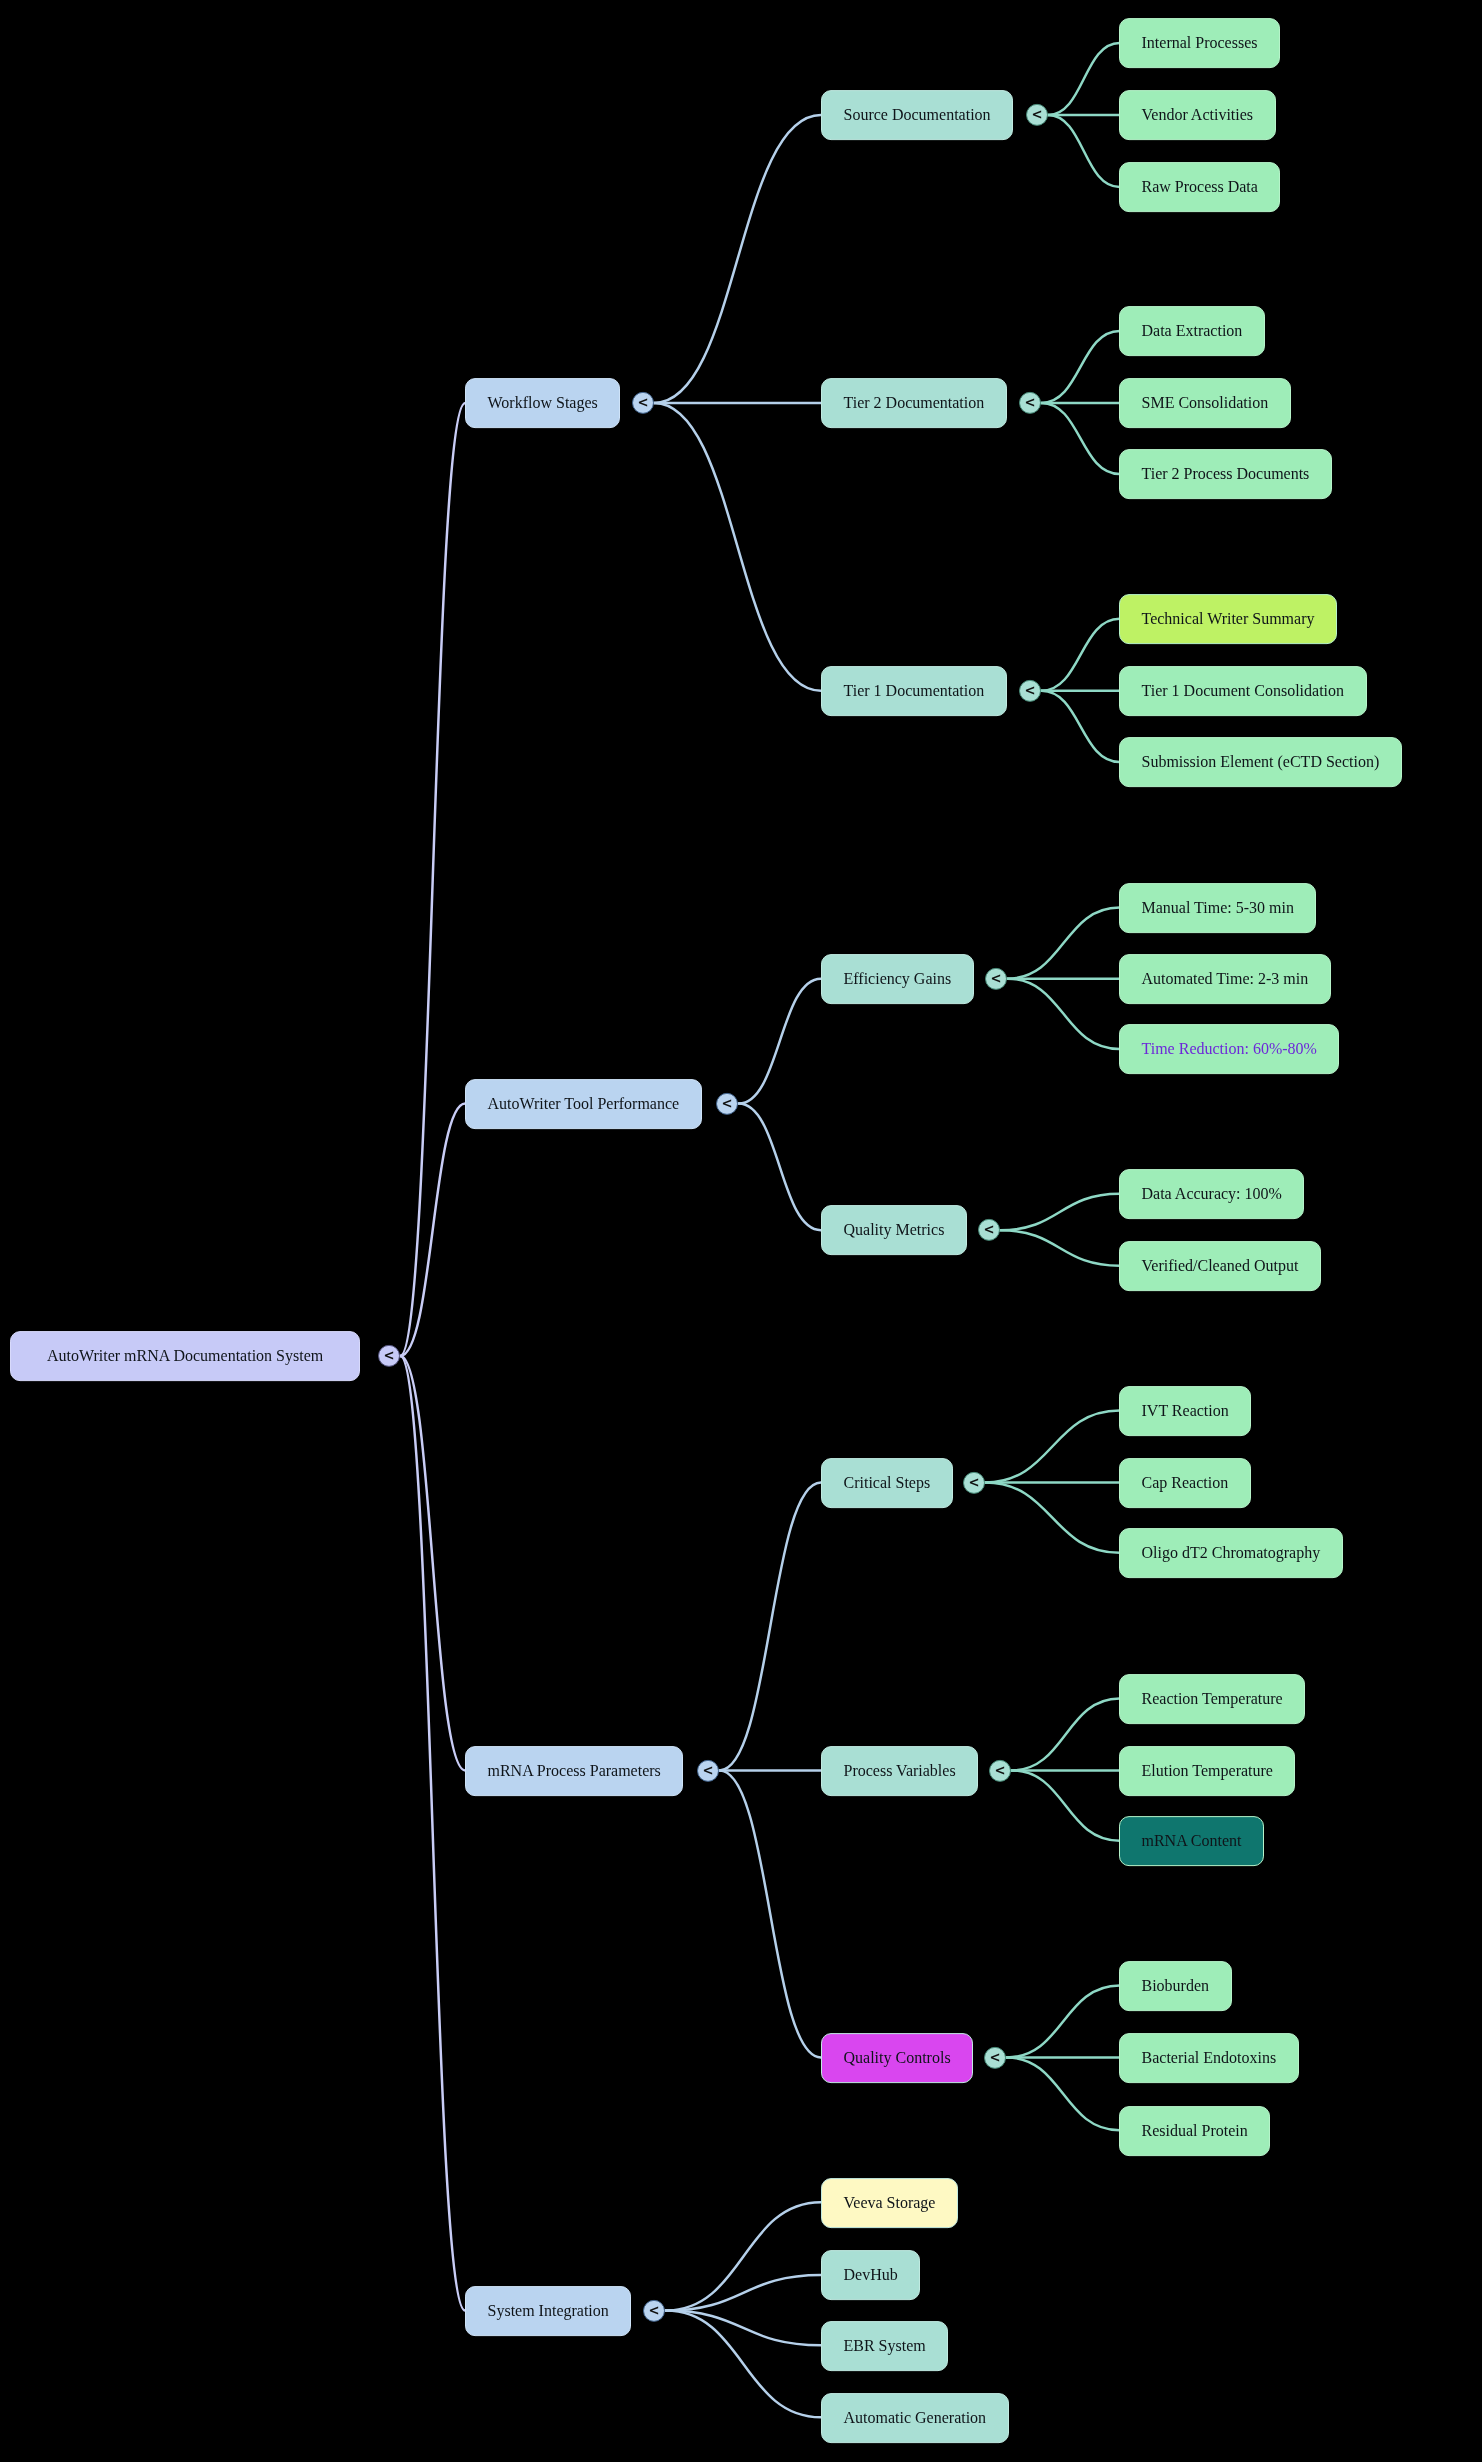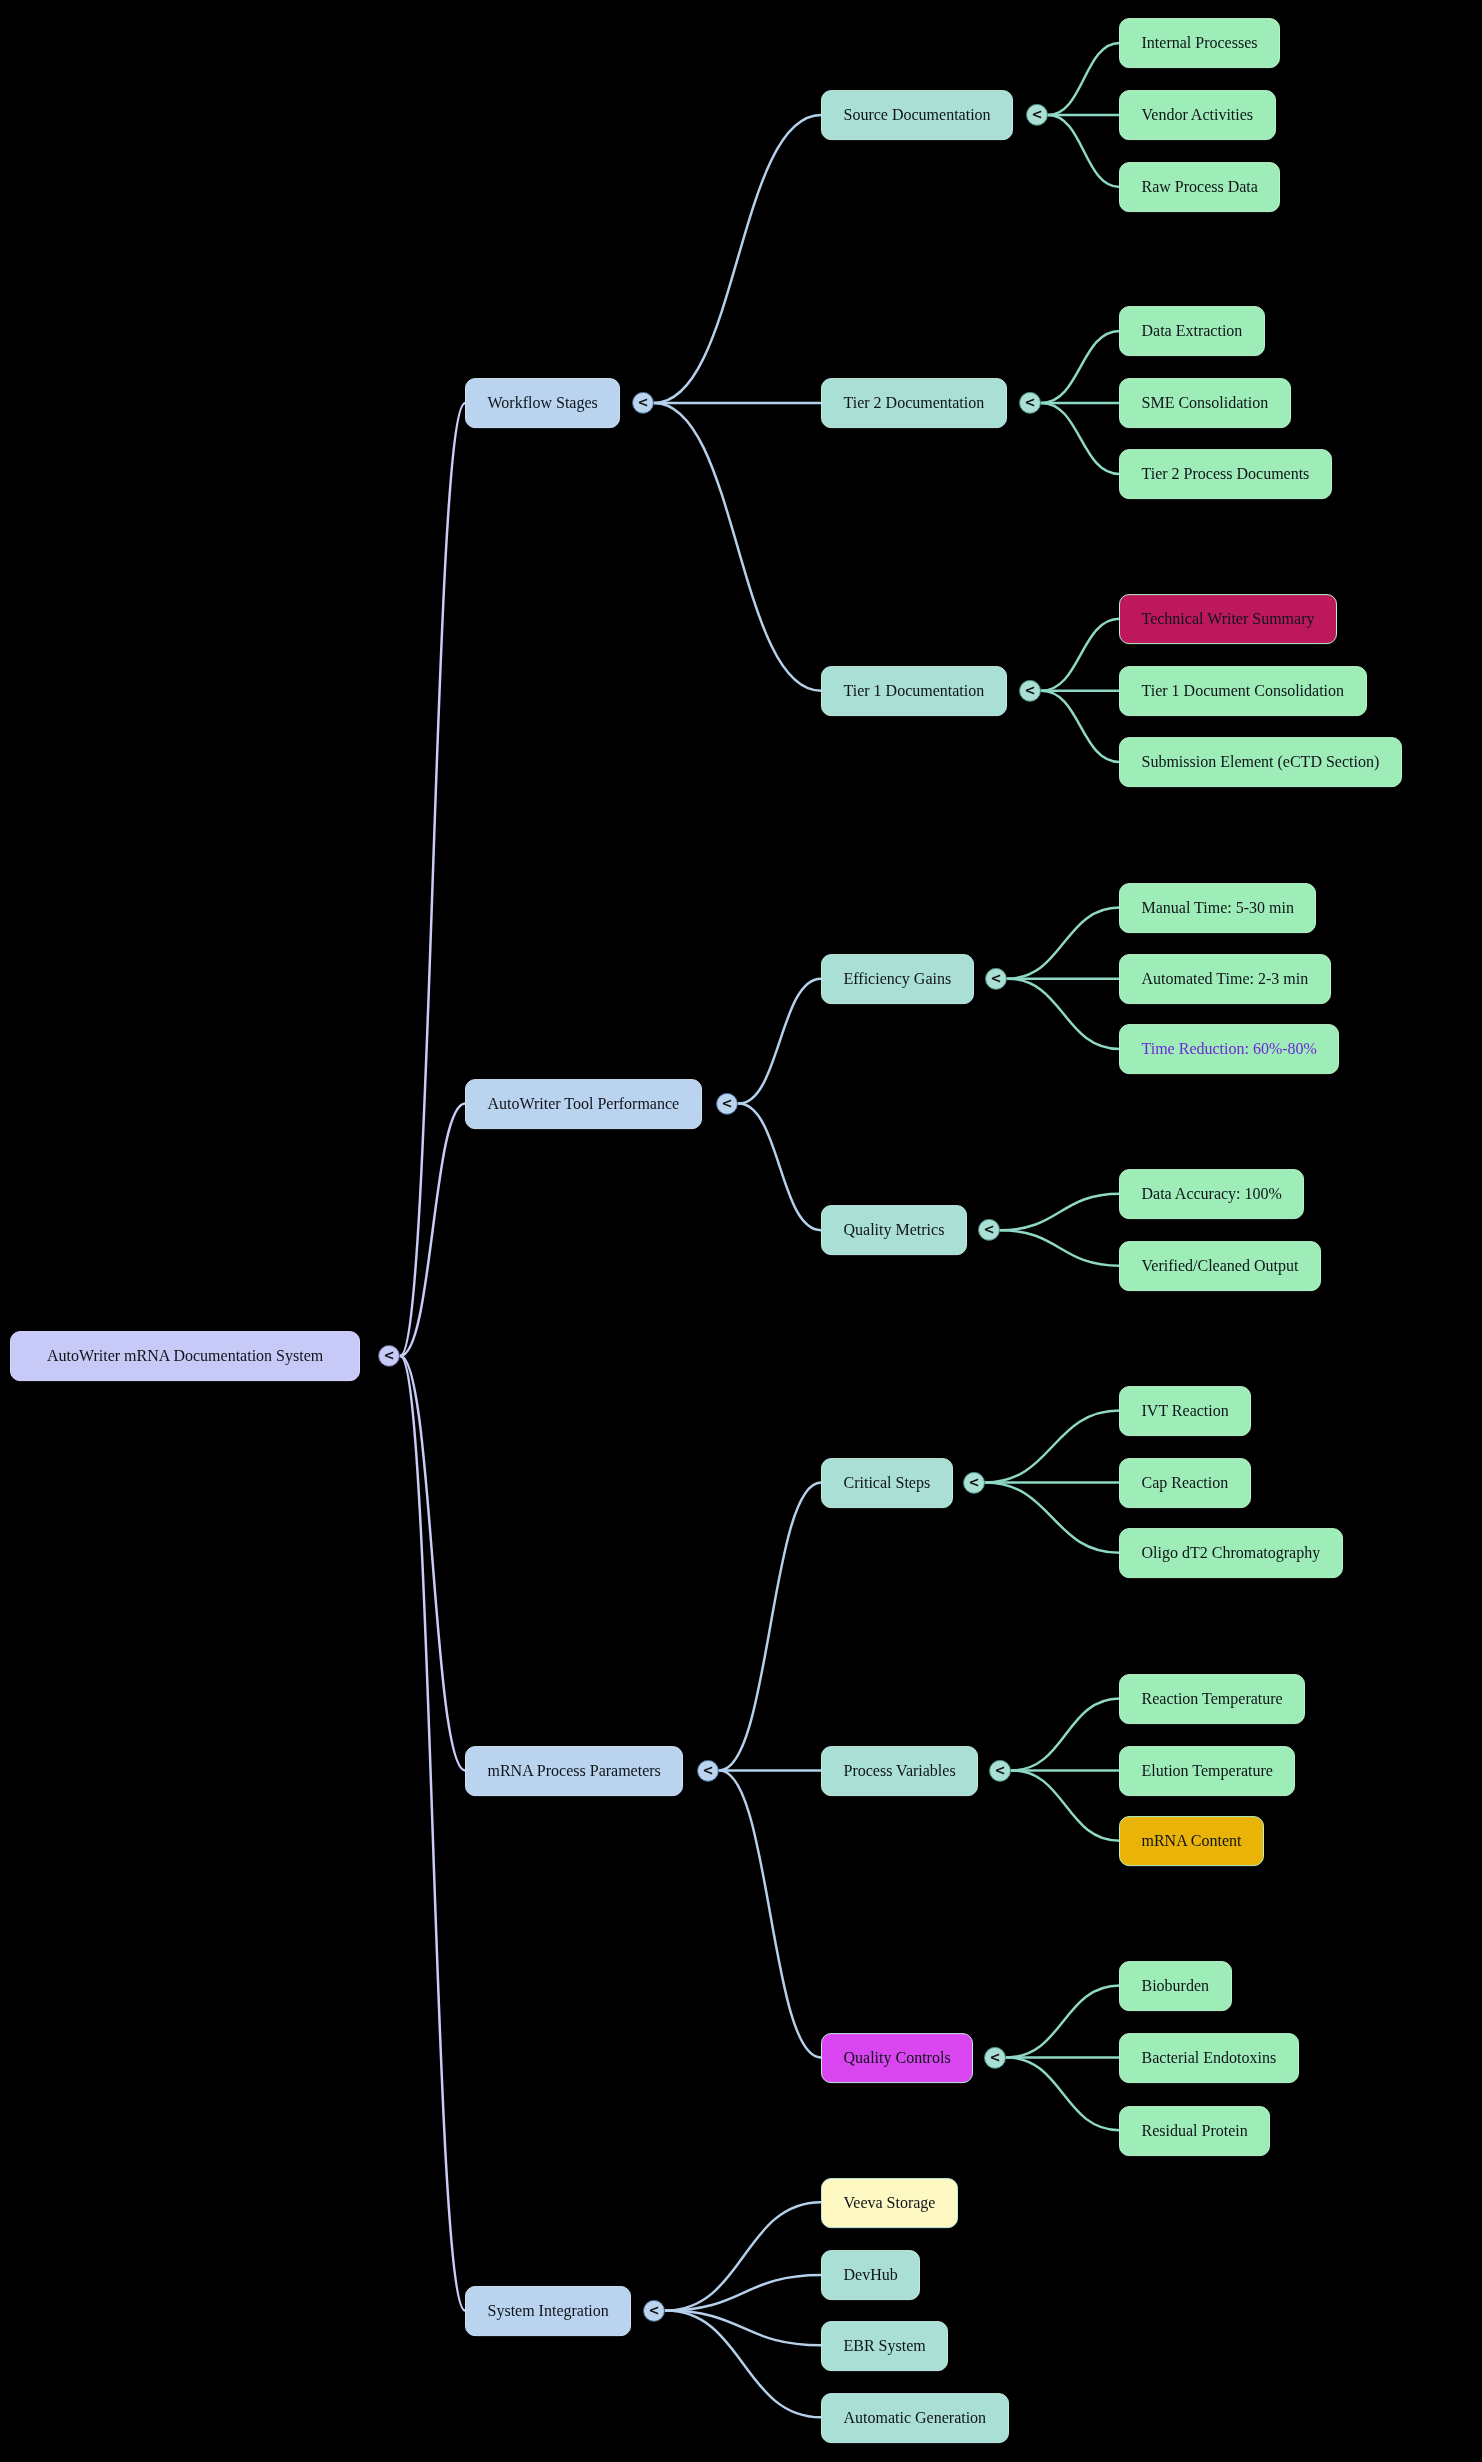--- a/index.html
+++ b/index.html
@@ -72,21 +72,21 @@
       <div class="node depth-3" style="left: 1119px; top: 43px; background: rgb(158, 237, 184); border: 1.2px solid rgb(183, 243, 202); color: rgb(15, 20, 25);">Internal Processes</div>
       <div class="node depth-3" style="left: 1119px; top: 115px; background: rgb(158, 237, 184); border: 1.2px solid rgb(183, 243, 202); color: rgb(15, 20, 25);">Vendor Activities</div>
       <div class="node depth-3" style="left: 1119px; top: 187px; background: rgb(158, 237, 184); border: 1.2px solid rgb(183, 243, 202); color: rgb(15, 20, 25);">Raw Process Data</div>
       <div class="node depth-2" style="left: 821px; top: 403px; background: rgb(169, 223, 212); border: 1.2px solid rgb(193, 234, 225); color: rgb(15, 20, 25);">Tier 2 Documentation</div>
       <div class="toggle" style="left: 1019px; top: 403px; background: rgb(169, 223, 212); border: 1.2px solid rgb(71, 137, 119);">&lt;</div>
       <div class="node depth-3" style="left: 1119px; top: 331px; background: rgb(158, 237, 184); border: 1.2px solid rgb(183, 243, 202); color: rgb(15, 20, 25);">Data Extraction</div>
       <div class="node depth-3" style="left: 1119px; top: 403px; background: rgb(158, 237, 184); border: 1.2px solid rgb(183, 243, 202); color: rgb(15, 20, 25);">SME Consolidation</div>
       <div class="node depth-3" style="left: 1119px; top: 474px; background: rgb(158, 237, 184); border: 1.2px solid rgb(183, 243, 202); color: rgb(15, 20, 25);">Tier 2 Process Documents</div>
       <div class="node depth-2" style="left: 821px; top: 691px; background: rgb(169, 223, 212); border: 1.2px solid rgb(193, 234, 225); color: rgb(15, 20, 25);">Tier 1 Documentation</div>
       <div class="toggle" style="left: 1019px; top: 691px; background: rgb(169, 223, 212); border: 1.2px solid rgb(71, 137, 119);">&lt;</div>
-      <div class="node depth-3" style="left: 1119px; top: 619px; background: #be185d; border: 1.2px solid rgb(183, 243, 202); color: rgb(15, 20, 25);">Technical Writer Summary</div>
+      <div class="node depth-3" style="left: 1119px; top: 619px; background: #bef264; border: 1.2px solid rgb(183, 243, 202); color: rgb(15, 20, 25);">Technical Writer Summary</div>
       <div class="node depth-3" style="left: 1119px; top: 691px; background: rgb(158, 237, 184); border: 1.2px solid rgb(183, 243, 202); color: rgb(15, 20, 25);">Tier 1 Document Consolidation</div>
       <div class="node depth-3" style="left: 1119px; top: 762px; background: rgb(158, 237, 184); border: 1.2px solid rgb(183, 243, 202); color: rgb(15, 20, 25);">Submission Element (eCTD Section)</div>
       <div class="node depth-1" style="left: 465px; top: 1104px; background: rgb(186, 212, 240); border: 1.2px solid rgb(207, 227, 248); color: rgb(15, 20, 25);">AutoWriter Tool Performance</div>
       <div class="toggle" style="left: 716px; top: 1104px; background: rgb(186, 212, 240); border: 1.2px solid rgb(65, 99, 140);">&lt;</div>
       <div class="node depth-2" style="left: 821px; top: 979px; background: rgb(169, 223, 212); border: 1.2px solid rgb(193, 234, 225); color: rgb(15, 20, 25);">Efficiency Gains</div>
       <div class="toggle" style="left: 985px; top: 979px; background: rgb(169, 223, 212); border: 1.2px solid rgb(71, 137, 119);">&lt;</div>
       <div class="node depth-3" style="left: 1119px; top: 908px; background: rgb(158, 237, 184); border: 1.2px solid rgb(183, 243, 202); color: rgb(15, 20, 25);">Manual Time: 5-30 min</div>
       <div class="node depth-3" style="left: 1119px; top: 979px; background: rgb(158, 237, 184); border: 1.2px solid rgb(183, 243, 202); color: rgb(15, 20, 25);">Automated Time: 2-3 min</div>
       <div class="node depth-3" style="left: 1119px; top: 1049px; background: rgb(158, 237, 184); border: 1.2px solid rgb(183, 243, 202); color: #6d28d9;">Time Reduction: 60%-80%</div>
       <div class="node depth-2" style="left: 821px; top: 1230px; background: rgb(169, 223, 212); border: 1.2px solid rgb(193, 234, 225); color: rgb(15, 20, 25);">Quality Metrics</div>
@@ -97,21 +97,21 @@
       <div class="toggle" style="left: 697px; top: 1771px; background: rgb(186, 212, 240); border: 1.2px solid rgb(65, 99, 140);">&lt;</div>
       <div class="node depth-2" style="left: 821px; top: 1483px; background: rgb(169, 223, 212); border: 1.2px solid rgb(193, 234, 225); color: rgb(15, 20, 25);">Critical Steps</div>
       <div class="toggle" style="left: 963px; top: 1483px; background: rgb(169, 223, 212); border: 1.2px solid rgb(71, 137, 119);">&lt;</div>
       <div class="node depth-3" style="left: 1119px; top: 1411px; background: rgb(158, 237, 184); border: 1.2px solid rgb(183, 243, 202); color: rgb(15, 20, 25);">IVT Reaction</div>
       <div class="node depth-3" style="left: 1119px; top: 1483px; background: rgb(158, 237, 184); border: 1.2px solid rgb(183, 243, 202); color: rgb(15, 20, 25);">Cap Reaction</div>
       <div class="node depth-3" style="left: 1119px; top: 1553px; background: rgb(158, 237, 184); border: 1.2px solid rgb(183, 243, 202); color: rgb(15, 20, 25);">Oligo dT2 Chromatography</div>
       <div class="node depth-2" style="left: 821px; top: 1771px; background: rgb(169, 223, 212); border: 1.2px solid rgb(193, 234, 225); color: rgb(15, 20, 25);">Process Variables</div>
       <div class="toggle" style="left: 989px; top: 1771px; background: rgb(169, 223, 212); border: 1.2px solid rgb(71, 137, 119);">&lt;</div>
       <div class="node depth-3" style="left: 1119px; top: 1699px; background: rgb(158, 237, 184); border: 1.2px solid rgb(183, 243, 202); color: rgb(15, 20, 25);">Reaction Temperature</div>
       <div class="node depth-3" style="left: 1119px; top: 1771px; background: rgb(158, 237, 184); border: 1.2px solid rgb(183, 243, 202); color: rgb(15, 20, 25);">Elution Temperature</div>
-      <div class="node depth-3" style="left: 1119px; top: 1841px; background: #eab308; border: 1.2px solid rgb(183, 243, 202); color: rgb(15, 20, 25);">mRNA Content</div>
+      <div class="node depth-3" style="left: 1119px; top: 1841px; background: #0f766e; border: 1.2px solid rgb(183, 243, 202); color: rgb(15, 20, 25);">mRNA Content</div>
       <div class="node depth-2" style="left: 821px; top: 2058px; background: #d946ef; border: 1.2px solid rgb(193, 234, 225); color: rgb(15, 20, 25);">Quality Controls</div>
       <div class="toggle" style="left: 984px; top: 2058px; background: rgb(169, 223, 212); border: 1.2px solid rgb(71, 137, 119);">&lt;</div>
       <div class="node depth-3" style="left: 1119px; top: 1986px; background: rgb(158, 237, 184); border: 1.2px solid rgb(183, 243, 202); color: rgb(15, 20, 25);">Bioburden</div>
       <div class="node depth-3" style="left: 1119px; top: 2058px; background: rgb(158, 237, 184); border: 1.2px solid rgb(183, 243, 202); color: rgb(15, 20, 25);">Bacterial Endotoxins</div>
       <div class="node depth-3" style="left: 1119px; top: 2131px; background: rgb(158, 237, 184); border: 1.2px solid rgb(183, 243, 202); color: rgb(15, 20, 25);">Residual Protein</div>
       <div class="node depth-1" style="left: 465px; top: 2311px; background: rgb(186, 212, 240); border: 1.2px solid rgb(207, 227, 248); color: rgb(15, 20, 25);">System Integration</div>
       <div class="toggle" style="left: 643px; top: 2311px; background: rgb(186, 212, 240); border: 1.2px solid rgb(65, 99, 140);">&lt;</div>
       <div class="node depth-2" style="left: 821px; top: 2203px; background: #fef9c3; border: 1.2px solid rgb(193, 234, 225); color: rgb(15, 20, 25);">Veeva Storage</div>
       <div class="node depth-2" style="left: 821px; top: 2275px; background: rgb(169, 223, 212); border: 1.2px solid rgb(193, 234, 225); color: rgb(15, 20, 25);">DevHub</div>
       <div class="node depth-2" style="left: 821px; top: 2346px; background: rgb(169, 223, 212); border: 1.2px solid rgb(193, 234, 225); color: rgb(15, 20, 25);">EBR System</div>

